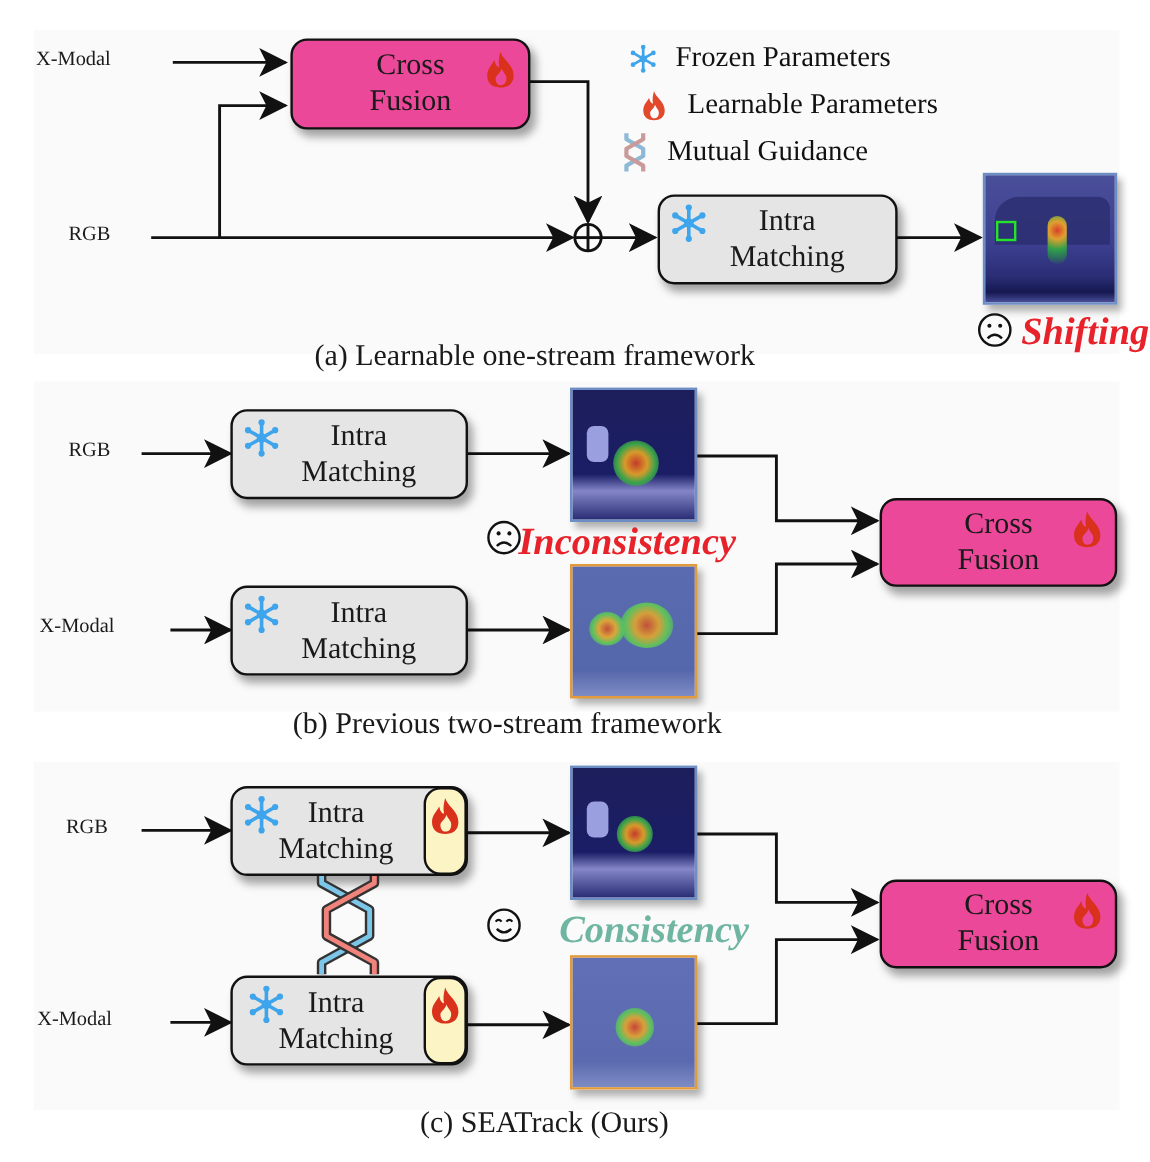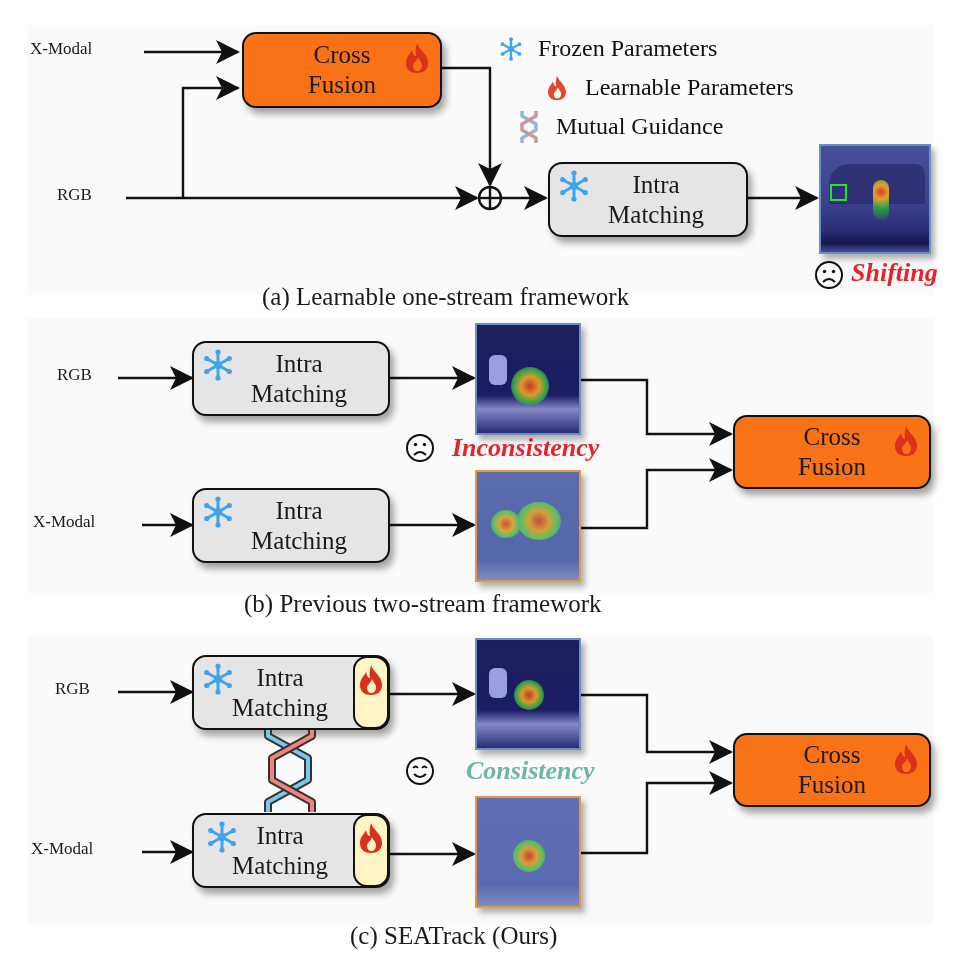--- a/index.html
+++ b/index.html
@@ -3,32 +3,32 @@
 <meta charset="utf-8">
 <style>
   html, body { margin: 0; padding: 0; background: #ffffff; }
   body { width: 958px; height: 968px; position: relative; overflow: hidden;
          font-family: "Liberation Serif", "DejaVu Serif", serif; color: #111; }
   .panel-bg { position: absolute; background: #fafafa; }
   .lbl { position: absolute; font-size: 17px; line-height: 1; white-space: nowrap; color: #1a1a1a; }
   .box { position: absolute; border: 2.5px solid #111; border-radius: 14px; box-sizing: border-box;
          box-shadow: 4px 6px 7px rgba(0,0,0,0.35); display: flex; flex-direction: column;
          align-items: center; justify-content: center; font-size: 25px; line-height: 1.2; color: #1a1a1a; }
-  .box.cross { background: #f97316; }
+  .box.cross { background: #ec4899; }
   .box.intra { background: #e5e5e5; }
   .box .txt { text-align: center; }
   .box .icon { position: absolute; }
   .lpanel { position: absolute; right: -1px; top: -1px; bottom: -1px; width: 36px; background: #fdf4c6;
             border: 2.5px solid #111; border-radius: 14px; box-sizing: border-box; display:flex;
             align-items: flex-start; justify-content: center; padding-top: 6px; }
   .thumb { position: absolute; box-sizing: border-box; box-shadow: 4px 5px 6px rgba(0,0,0,0.3); overflow: hidden; }
   .thumb.rgb { border: 2px solid #6d8ec4; }
   .thumb.xm { border: 2px solid #e19a3c; }
   .caption { position: absolute; font-size: 25px; white-space: nowrap; color: #1a1a1a; }
-  .status { position: absolute; font-size: 26px; font-weight: bold; font-style: italic; white-space: nowrap; }
+  .status { position: absolute; font-size: 32px; font-weight: bold; font-style: italic; white-space: nowrap; }
   .face { position: absolute; width: 30px; height: 30px; }
   svg.wires { position: absolute; left: 0; top: 0; }
   .legend-item { position: absolute; display: flex; align-items: center; gap: 14px; font-size: 24px; white-space: nowrap; }
   .legend-item .licon { width: 26px; height: 26px; display: flex; align-items: center; justify-content: center; }
 </style>
 </head>
 <body>
 
 <div class="panel-bg" style="left:28px;top:25px;width:905px;height:270px;"></div>
 <div class="panel-bg" style="left:28px;top:318px;width:905px;height:275px;"></div>
@@ -101,42 +101,42 @@
           <circle cx="11.3" cy="6.5" r="2.6"></circle>
           <circle cx="-11.3" cy="-6.5" r="2.6"></circle>
           <circle cx="11.3" cy="-6.5" r="2.6"></circle>
           <circle cx="-11.3" cy="6.5" r="2.6"></circle>
           <circle cx="0" cy="0" r="4"></circle>
         </g>
       </svg>
   </span>
 </div>
 
-<div class="legend-item" style="left:498px;top:35px;">
+<div class="legend-item" style="left:523px;top:35px;">
   <span class="licon">
     <svg width="24" height="24" viewBox="-16 -16 32 32">
         <g stroke="#3ea4ec" stroke-width="3" stroke-linecap="round">
           <line x1="0" y1="-13" x2="0" y2="13"></line>
           <line x1="-11.3" y1="-6.5" x2="11.3" y2="6.5"></line>
           <line x1="-11.3" y1="6.5" x2="11.3" y2="-6.5"></line>
         </g>
         <g fill="#3ea4ec">
           <circle cx="0" cy="-13" r="2.6"></circle>
           <circle cx="0" cy="13" r="2.6"></circle>
           <circle cx="11.3" cy="6.5" r="2.6"></circle>
           <circle cx="-11.3" cy="-6.5" r="2.6"></circle>
           <circle cx="11.3" cy="-6.5" r="2.6"></circle>
           <circle cx="-11.3" cy="6.5" r="2.6"></circle>
           <circle cx="0" cy="0" r="4"></circle>
         </g>
       </svg>
   </span>
   <span>Frozen Parameters</span>
 </div>
-<div class="legend-item" style="left:544px;top:74px;gap:15px;">
+<div class="legend-item" style="left:532px;top:74px;gap:15px;">
   <span class="licon">
     <svg width="22" height="26" viewBox="0 0 26 32">
         <path d="M13 1 C15 8 24 12 24 21 C24 28 19 31 13 31 C7 31 2 28 2 21 C2 15 6 12 8 8 C9 13 11 14 12 14 C11 9 12 5 13 1 Z M13 29 C16 29 18 27 18 23 C18 20 15 18 14 15 C13 19 10 20 9 23 C9 27 11 29 13 29 Z" fill="#e2482a"></path>
       </svg>
   </span>
   <span>Learnable Parameters</span>
 </div>
 <div class="legend-item" style="left:516px;top:113px;">
   <span class="licon">
     <svg width="24" height="34" viewBox="0 0 24 34">
@@ -227,21 +227,21 @@
 </div>
 
 <span class="face" style="left:405px;top:433px;">
   <svg width="30" height="30" viewBox="0 0 30 30">
       <circle cx="15" cy="15" r="13" fill="none" stroke="#111" stroke-width="2"></circle>
       <circle cx="10.5" cy="11.5" r="1.7" fill="#111"></circle>
       <circle cx="19.5" cy="11.5" r="1.7" fill="#111"></circle>
       <path d="M9 22 Q15 16 21 22" fill="none" stroke="#111" stroke-width="2"></path>
     </svg>
 </span>
-<div class="status" style="left:452px;top:433px;color:#e8222a;">Inconsistency</div>
+<div class="status" style="left:432px;top:433px;color:#e8222a;">Inconsistency</div>
 
 <div class="box cross" style="left:733px;top:415px;width:198px;height:74px;">
   <div class="txt">
     <div>Cross</div>
     <div>Fusion</div>
   </div>
   <span class="icon" style="right:10px;top:8px;">
     <svg width="26" height="32" viewBox="0 0 26 32">
         <path d="M13 1 C15 8 24 12 24 21 C24 28 19 31 13 31 C7 31 2 28 2 21 C2 15 6 12 8 8 C9 13 11 14 12 14 C11 9 12 5 13 1 Z M13 29 C16 29 18 27 18 23 C18 20 15 18 14 15 C13 19 10 20 9 23 C9 27 11 29 13 29 Z" fill="#d9311c"></path>
       </svg>

